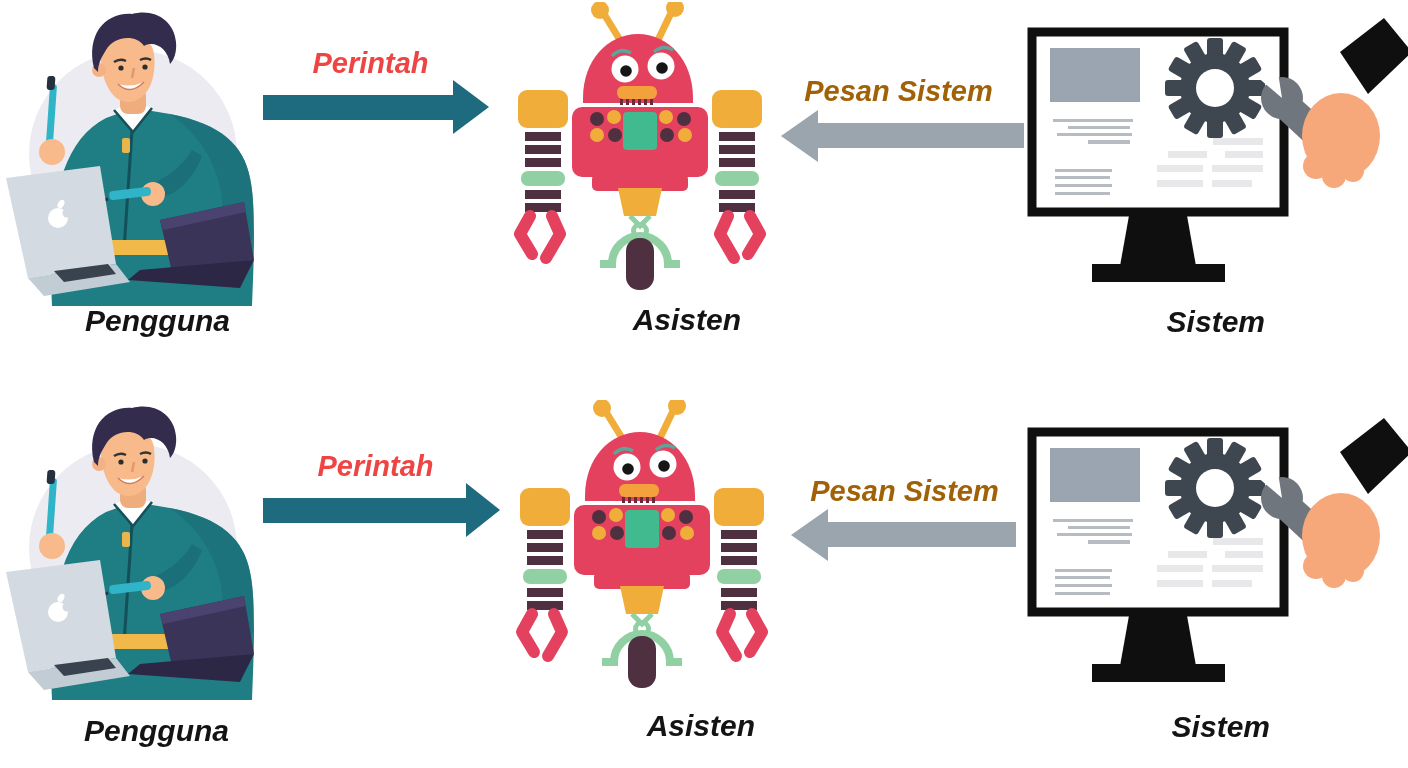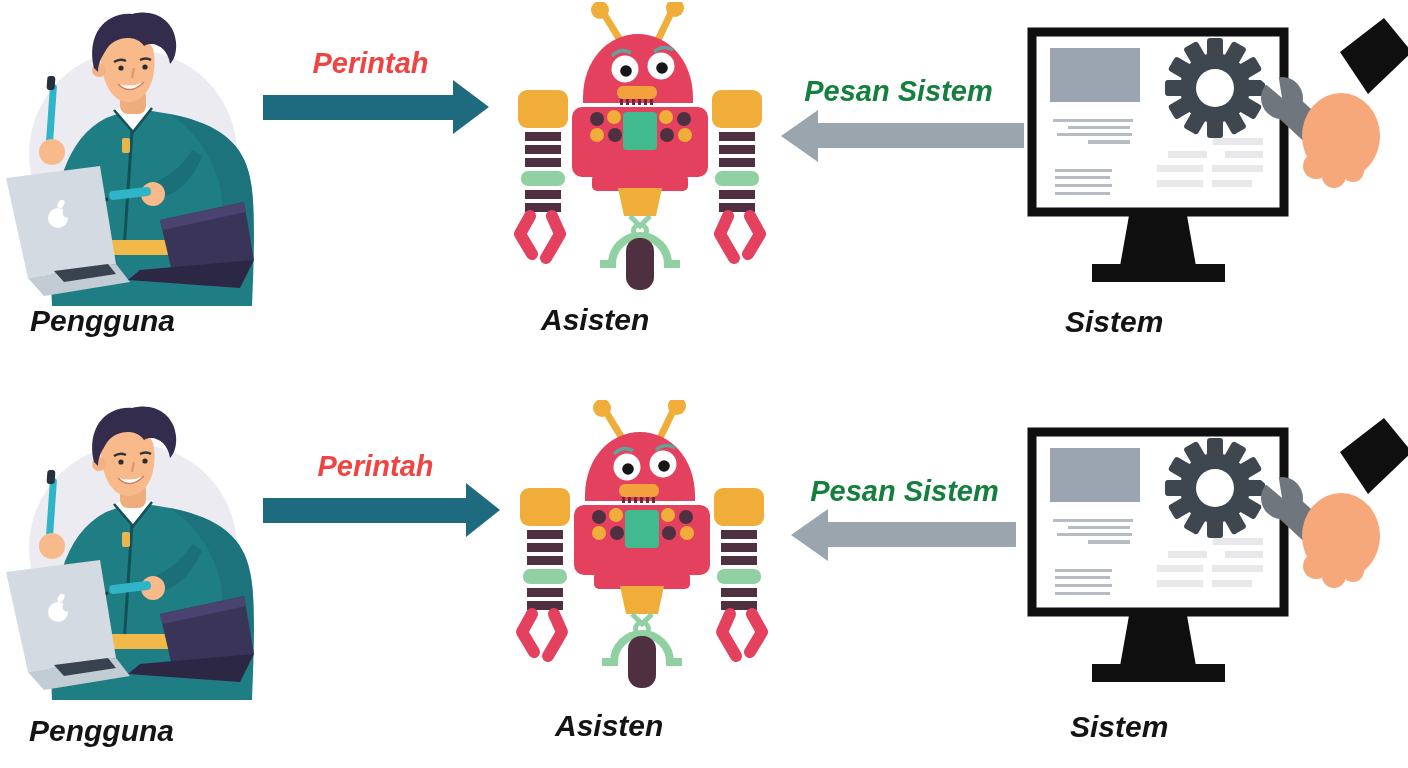--- a/index.html
+++ b/index.html
@@ -2,29 +2,29 @@
 <html><head>
 <meta charset="utf-8">
 <style>
   html,body{margin:0;padding:0;background:#ffffff;}
   .canvas{
     position:relative;width:1408px;height:768px;background:#ffffff;overflow:hidden;
     font-family:"Liberation Sans","DejaVu Sans",sans-serif;
   }
   .fig{position:absolute;}
   .actor-label{
-    position:absolute;text-align:left;font-weight:bold;font-style:italic;
+    position:absolute;text-align:right;font-weight:bold;font-style:italic;
     font-size:30px;line-height:36px;color:#141414;width:200px;white-space:nowrap;
   }
   .arrow-label{
     position:absolute;text-align:center;font-weight:bold;font-style:italic;
     font-size:29px;line-height:34px;width:225px;white-space:nowrap;
   }
   .cmd-text{color:#ef4444;}
-  .sys-text{color:#15803d;}
+  .sys-text{color:#a16207;}
   .arrow-body{position:absolute;height:25px;}
   .cmd-fill{background:#1e6a7e;}
   .sys-fill{background:#9ba5ae;}
   .head-right{position:absolute;width:0;height:0;
     border-top:27px solid transparent;border-bottom:27px solid transparent;
     border-left:36px solid #1e6a7e;}
   .head-left{position:absolute;width:0;height:0;
     border-top:26px solid transparent;border-bottom:26px solid transparent;
     border-right:37px solid #9ba5ae;}
   .defs-store{position:absolute;width:0;height:0;overflow:hidden;}

